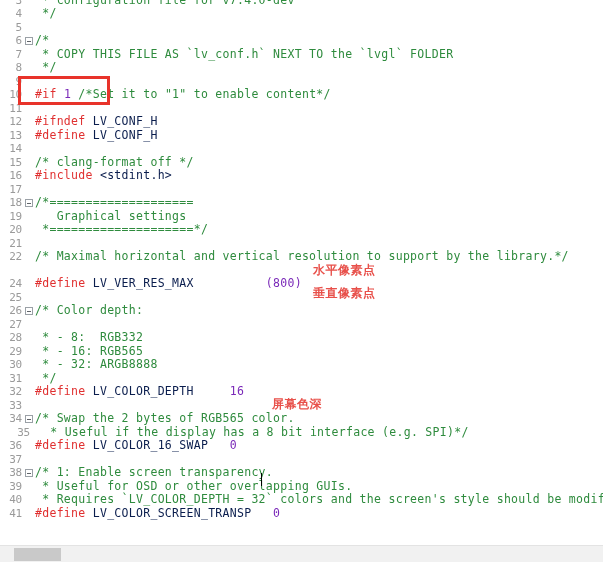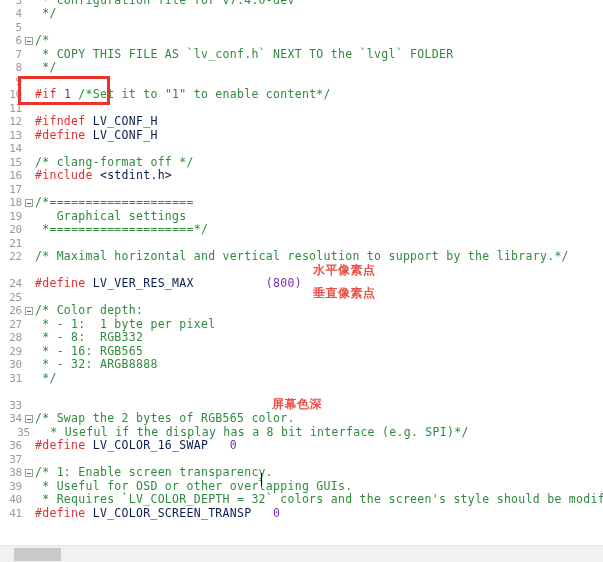--- a/index.html
+++ b/index.html
@@ -173,25 +173,26 @@
       <div class="code-line" style="position: absolute; left: 0px; top: 169px; width: 603px;"><span class="gutter-num">16</span><span class="code-text" style="letter-spacing: 0.29px; text-align: right;"><span class="tk-pp">#include</span><span class="tk-plain"> </span><span class="tk-ident">&lt;stdint.h&gt;</span></span></div>
       <div class="code-line" style="position: absolute; left: 0px; top: 182.5px; width: 603px;"><span class="gutter-num">17</span><span class="code-text" style="letter-spacing: 0.29px;"></span></div>
       <div class="code-line" style="position: absolute; left: 0px; top: 196px; width: 603px;"><span class="gutter-num">18</span><span class="fold"></span><span class="code-text" style="letter-spacing: 0.29px;"><span class="tk-comment">/*====================</span></span></div>
       <div class="code-line" style="position: absolute; left: 0px; top: 209.5px; width: 603px;"><span class="gutter-num">19</span><span class="code-text" style="letter-spacing: 0.29px;"><span class="tk-comment">   Graphical settings</span></span></div>
       <div class="code-line" style="position: absolute; left: 0px; top: 223px; width: 603px;"><span class="gutter-num">20</span><span class="code-text" style="letter-spacing: 0.29px;"><span class="tk-comment"> *====================*/</span></span></div>
       <div class="code-line" style="position: absolute; left: 0px; top: 236.5px; width: 603px;"><span class="gutter-num">21</span><span class="code-text" style="letter-spacing: 0.29px;"></span></div>
       <div class="code-line" style="position: absolute; left: 0px; top: 250px; width: 603px;"><span class="gutter-num">22</span><span class="code-text" style="letter-spacing: 0.29px;"><span class="tk-comment">/* Maximal horizontal and vertical resolution to support by the library.*/</span></span></div>
       <div class="code-line" style="position: absolute; left: 0px; top: 277px; width: 603px;"><span class="gutter-num">24</span><span class="code-text" style="letter-spacing: 0.29px;"><span class="tk-pp">#define</span><span class="tk-plain"> </span><span class="tk-ident">LV_VER_RES_MAX</span><span class="tk-plain">          </span><span class="tk-num">(800)</span></span></div>
       <div class="code-line" style="position: absolute; left: 0px; top: 290.5px; width: 603px;"><span class="gutter-num">25</span><span class="code-text" style="letter-spacing: 0.29px;"></span></div>
       <div class="code-line" style="position: absolute; left: 0px; top: 304px; width: 603px; padding-left: 36px;"><span class="gutter-num">26</span><span class="fold"></span><span class="code-text" style="letter-spacing: 0.29px;"><span class="tk-comment">/* Color depth:</span></span></div>
-      <div class="code-line" style="position: absolute; left: 0px; top: 317.5px; width: 603px;"><span class="gutter-num">27</span><span class="code-text" style="letter-spacing: 0.29px;"><span class="tk-comment"> * - 1:  1 byte per pixel</span></span></div>
+      <div class="code-line" style="position: absolute; left: 0px; top: 317.5px; width: 603px;"><span class="gutter-num">27</span></div>
       <div class="code-line" style="position: absolute; left: 0px; top: 331px; width: 603px;"><span class="gutter-num">28</span><span class="code-text" style="letter-spacing: 0.29px;"><span class="tk-comment"> * - 8:  RGB332</span></span></div>
       <div class="code-line" style="position: absolute; left: 0px; top: 344.5px; width: 515px;"><span class="gutter-num">29</span><span class="code-text" style="letter-spacing: 0.29px;"><span class="tk-comment"> * - 16: RGB565</span></span></div>
       <div class="code-line" style="position: absolute; left: 0px; top: 358px; width: 603px;"><span class="gutter-num">30</span><span class="code-text" style="letter-spacing: 0.29px;"><span class="tk-comment"> * - 32: ARGB8888</span></span></div>
       <div class="code-line" style="position: absolute; left: 0px; top: 371.5px; width: 603px;"><span class="gutter-num">31</span><span class="code-text" style="letter-spacing: 0.29px;"><span class="tk-comment"> */</span></span></div>
+      <div class="code-line" style="position: absolute; left: 0px; top: 385px; width: 603px;"><span class="gutter-num">32</span><span class="code-text" style="letter-spacing: 0.29px;"><span class="tk-pp">#define</span><span class="tk-plain"> </span><span class="tk-ident">LV_COLOR_DEPTH</span><span class="tk-plain">     </span><span class="tk-num">16</span></span></div>
       <div class="code-line" style="position: absolute; left: 0px; top: 398.5px; width: 603px;"><span class="gutter-num">33</span><span class="code-text" style="letter-spacing: 0.29px;"></span></div>
       <div class="code-line" style="position: absolute; left: 0px; top: 412px; width: 603px;"><span class="gutter-num">34</span><span class="fold"></span><span class="code-text" style="letter-spacing: 0.29px;"><span class="tk-comment">/* Swap the 2 bytes of RGB565 color.</span></span></div>
       <div class="code-line" style="position: absolute; left: 8px; top: 425.5px; width: 603px;"><span class="gutter-num">35</span><span class="code-text" style="letter-spacing: 0.29px;"><span class="tk-comment"> * Useful if the display has a 8 bit interface (e.g. SPI)*/</span></span></div>
       <div class="code-line" style="position: absolute; left: 0px; top: 439px; width: 603px;"><span class="gutter-num">36</span><span class="code-text" style="letter-spacing: 0.29px;"><span class="tk-pp">#define</span><span class="tk-plain"> </span><span class="tk-ident">LV_COLOR_16_SWAP</span><span class="tk-plain">   </span><span class="tk-num">0</span></span></div>
       <div class="code-line" style="position: absolute; left: 0px; top: 452.5px; width: 492px;"><span class="gutter-num">37</span><span class="code-text" style="letter-spacing: 0.29px;"></span></div>
       <div class="code-line" style="position: absolute; left: 0px; top: 466px; width: 603px;"><span class="gutter-num">38</span><span class="fold"></span><span class="code-text" style="letter-spacing: 0.29px;"><span class="tk-comment">/* 1: Enable screen transparency.</span></span></div>
       <div class="code-line" style="position: absolute; left: 0px; top: 479.5px; width: 603px;"><span class="gutter-num">39</span><span class="code-text" style="letter-spacing: 0.29px;"><span class="tk-comment"> * Useful for OSD or other overlapping GUIs.</span></span></div>
       <div class="code-line" style="position: absolute; left: 0px; top: 493px; width: 603px;"><span class="gutter-num">40</span><span class="code-text" style="letter-spacing: 0.29px;"><span class="tk-comment"> * Requires `LV_COLOR_DEPTH = 32` colors and the screen's style should be modified</span></span></div>
       <div class="code-line" style="position: absolute; left: 0px; top: 506.5px; width: 603px;"><span class="gutter-num">41</span><span class="code-text" style="letter-spacing: 0.29px;"><span class="tk-pp">#define</span><span class="tk-plain"> </span><span class="tk-ident">LV_COLOR_SCREEN_TRANSP</span><span class="tk-plain">   </span><span class="tk-num">0</span></span></div>
     </div>

